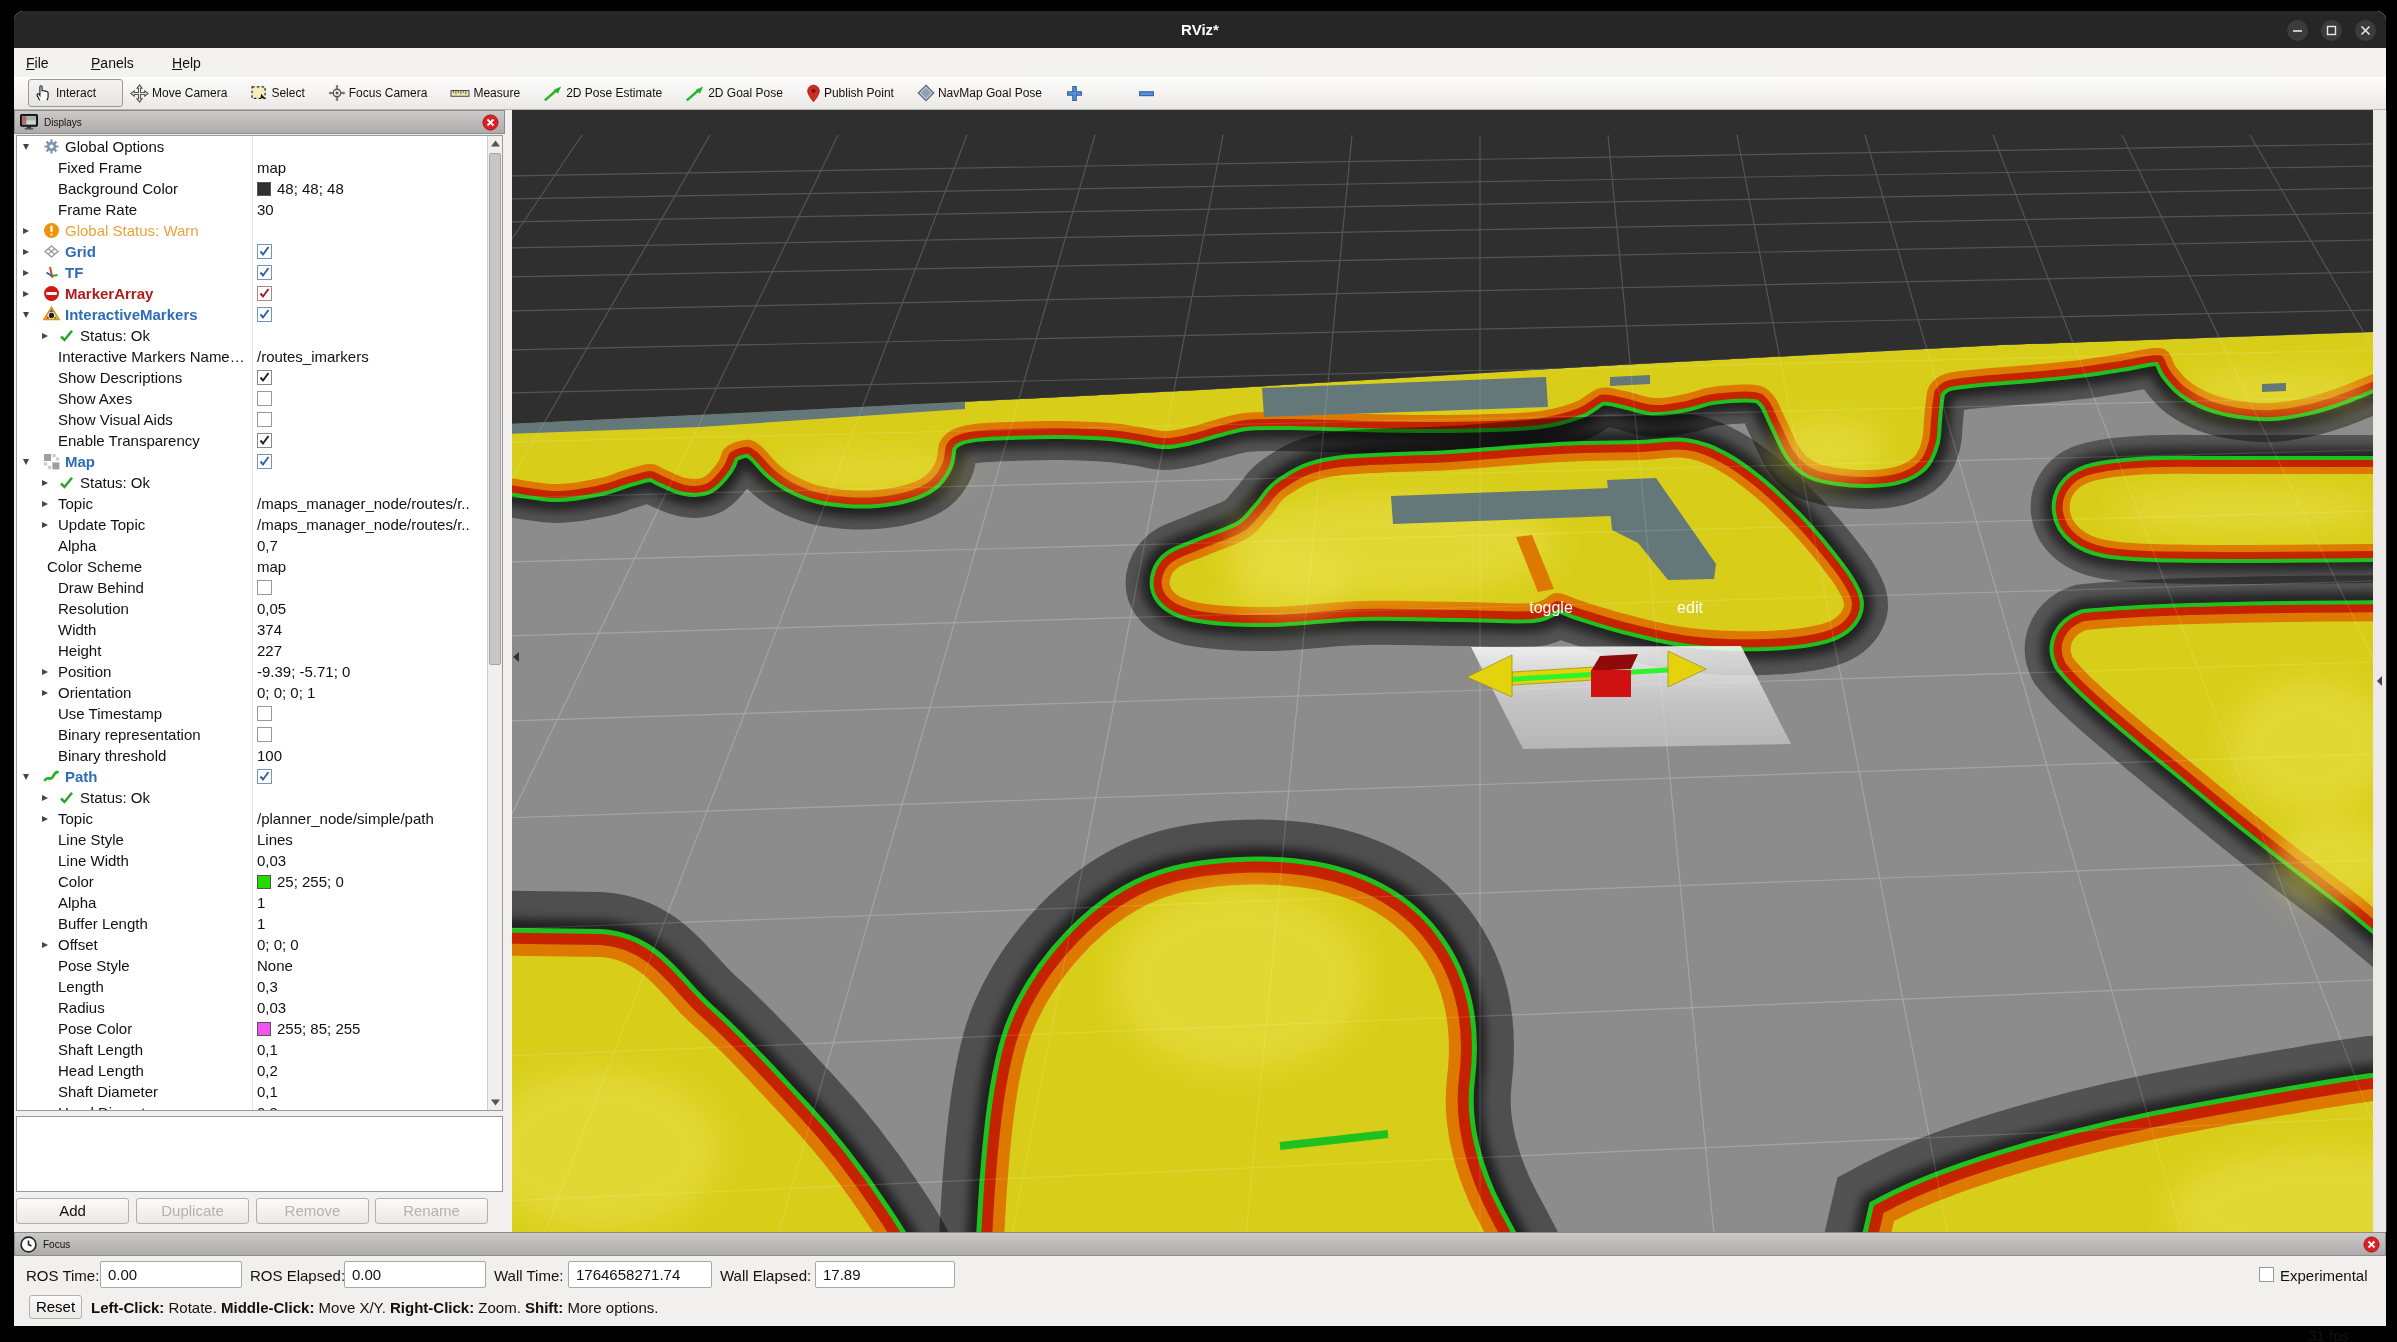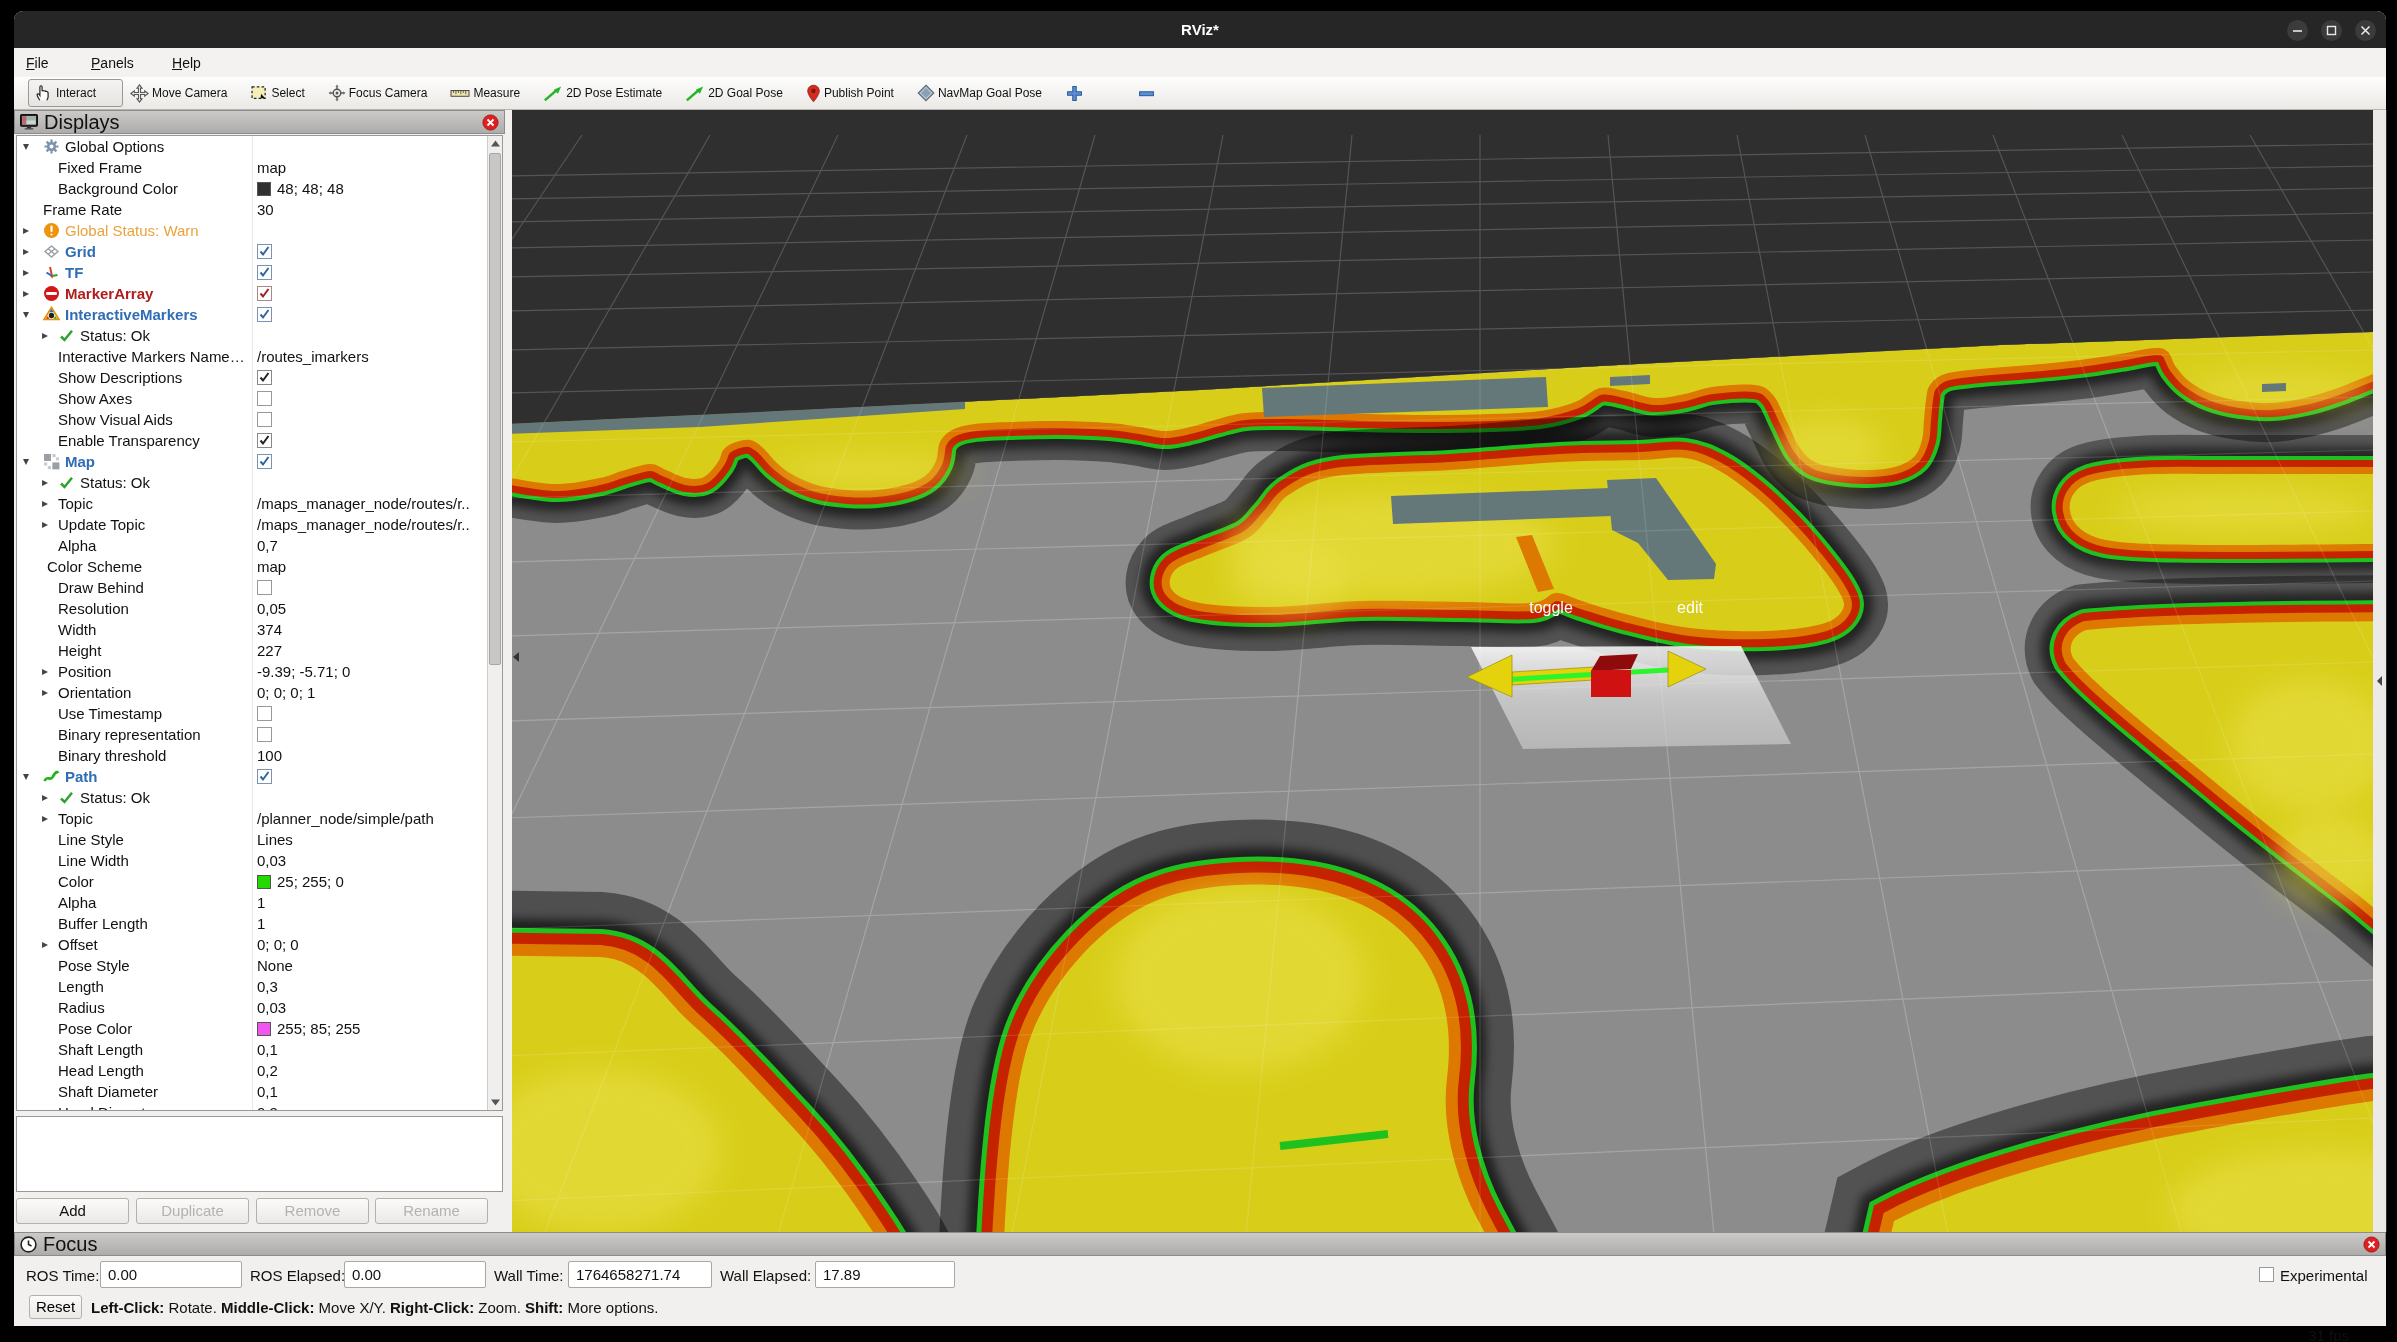--- a/index.html
+++ b/index.html
@@ -5,21 +5,21 @@
 #win { position:absolute; left:14px; top:11px; width:2372px; height:1315px; background:#f1f0ee; border-radius:9px 9px 0 0; }
 #titlebar { position:absolute; left:0; top:0; width:100%; height:37px; background:#262626; border-radius:9px 9px 0 0; }
 #title { position:absolute; width:100%; text-align:center; top:10px; color:#fff; font-size:15px; font-weight:bold; }
 .wbtn { position:absolute; top:9px; width:21px; height:21px; border-radius:50%; background:#3b3b3b; }
 #menubar { position:absolute; left:0; top:37px; width:100%; height:29px; background:#f3f2f0; font-size:14px; color:#111; }
 #menubar span { position:absolute; top:7px; }
 #toolbar { position:absolute; left:0; top:66px; width:100%; height:33px; background:linear-gradient(#fdfdfc,#ebe9e6); border-bottom:1px solid #b8b5b1; display:flex; align-items:center; padding-left:14px; }
 .tbtn { display:inline-flex; align-items:center; gap:3px; font-size:12px; color:#111; margin-right:23px; white-space:nowrap; }
 .tbtn.sel { border:1px solid #999; background:linear-gradient(#f4f3f1,#e6e4e1); border-radius:3px; padding:3px 26px 3px 4px; margin-right:7px; }
 #displays { position:absolute; left:0; top:99px; width:491px; height:1122px; background:#f1f0ee; }
-.phead { height:24px; background:linear-gradient(#cbcac8,#aeacaa); border:1px solid #8e8c8a; display:flex; align-items:center; padding:0 5px; gap:6px; font-size:20px; color:#111; }
+.phead { height:24px; background:linear-gradient(#cbcac8,#aeacaa); border:1px solid #8e8c8a; display:flex; align-items:center; padding:0 5px; gap:6px; font-size:10px; color:#111; }
 .phead .sp { flex:1; }
 #tree { position:absolute; left:2px; top:25px; width:487px; height:976px; background:#fff; border:1px solid #999; font-size:15px; color:#111; overflow:hidden; }
 .trow { display:flex; height:21px; line-height:21px; }
 .tname { width:236px; display:flex; align-items:center; overflow:hidden; white-space:nowrap; flex-shrink:0; border-right:1px solid #e8e8e8; }
 .tval { padding-left:4px; display:flex; align-items:center; overflow:hidden; white-space:nowrap; }
 .exp { font-size:12px; color:#444; flex-shrink:0; display:inline-block; }
 .ticon { width:22px; flex-shrink:0; display:inline-flex; align-items:center; }
 .tblue { color:#2f6db4; font-weight:bold; }
 .tred { color:#b01d1d; font-weight:bold; }
 .twarn { color:#e8a33d; }
@@ -188,21 +188,21 @@
           <div class="tval">map</div>
         </div>
 <div class="trow">
           <div class="tname" style="padding-left:25px">
             <span class="exp" style="width:16px"></span>
             <span class="tlabel">Background Color</span>
           </div>
           <div class="tval"><span class="sw" style="background:#303030"></span>48; 48; 48</div>
         </div>
 <div class="trow">
-          <div class="tname" style="padding-left:10px">
+          <div class="tname" style="padding-left:25px">
             <span class="exp" style="width:16px"></span>
             <span class="tlabel">Frame Rate</span>
           </div>
           <div class="tval">30</div>
         </div>
 <div class="trow">
           <div class="tname" style="padding-left:6px">
             <span class="exp" style="width:20px">▸</span>
             <span class="ticon">
               <svg width="17" height="17" viewBox="0 0 17 17">

